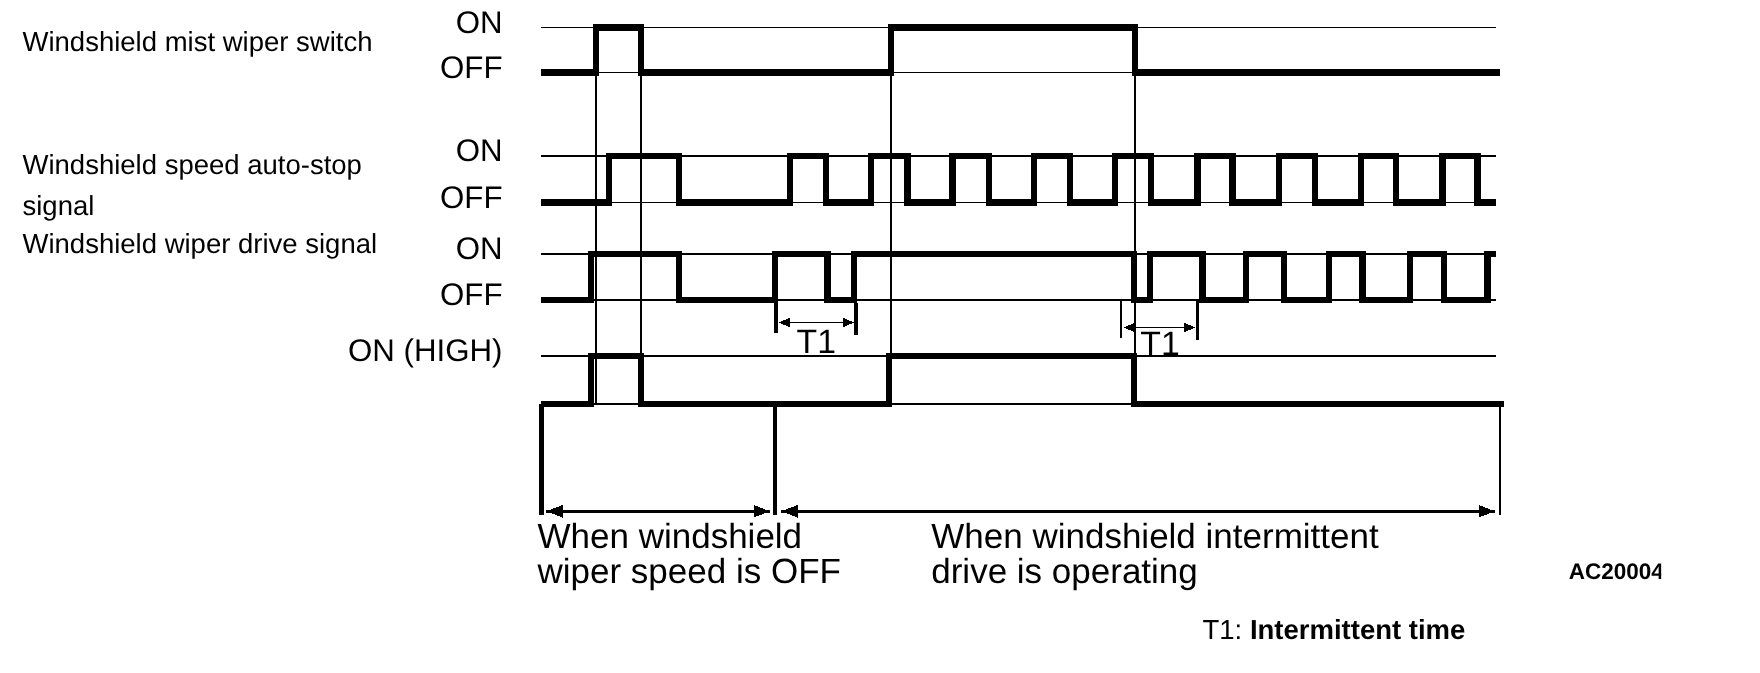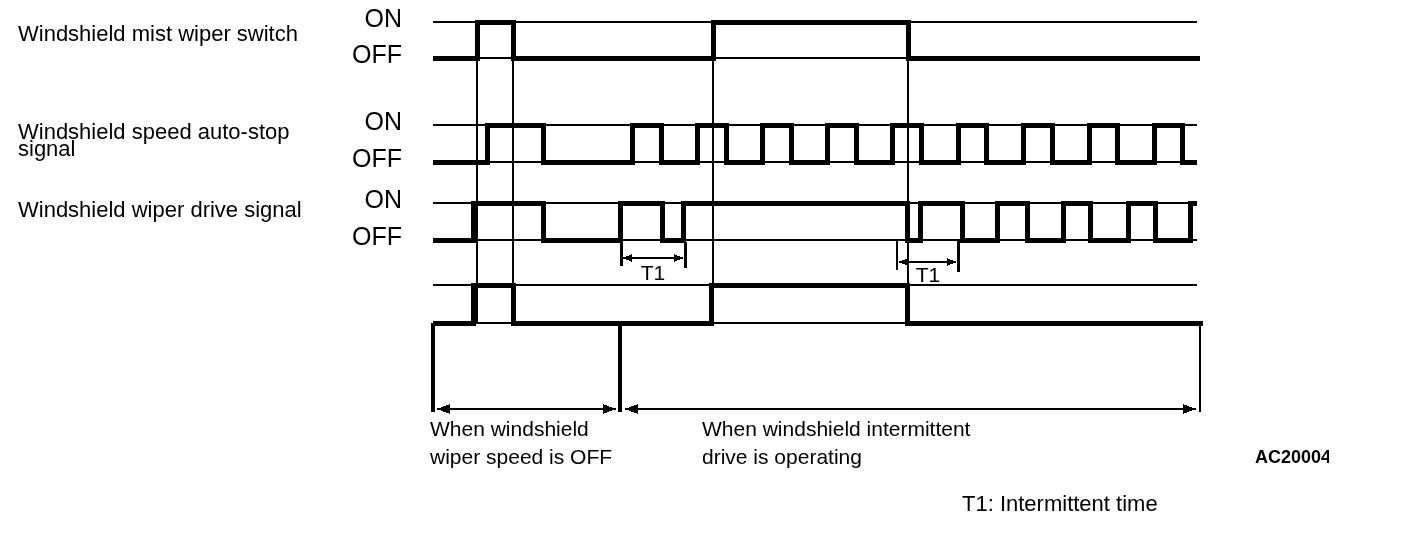--- a/index.html
+++ b/index.html
@@ -3,25 +3,25 @@
 <meta charset="utf-8">
 <style>
   html,body{margin:0;padding:0;background:#fff;}
   #stage{
     position:relative;width:1329px;height:538px;background:#ffffff;
     font-family:"Liberation Sans", sans-serif;color:#000;overflow:hidden;
   }
   #wave-svg{position:absolute;left:0;top:0;}
   .lbl{position:absolute;font-size:22px;line-height:26px;white-space:nowrap;}
   .lvl{position:absolute;left:234px;width:168px;text-align:right;font-size:25px;line-height:26px;white-space:nowrap;}
-  .t1lbl{position:absolute;width:80px;text-align:center;font-size:21px;line-height:26px;}
-  .cap{position:absolute;font-size:21px;line-height:28px;white-space:nowrap;}
+  .t1lbl{position:absolute;width:80px;text-align:center;font-size:27px;line-height:26px;}
+  .cap{position:absolute;font-size:28px;line-height:28px;white-space:nowrap;}
   .code{position:absolute;font-size:18px;font-weight:bold;white-space:nowrap;}
   .note{position:absolute;font-size:22px;white-space:nowrap;}
-  .note b{font-weight:normal;}
+  .note b{font-weight:bold;}
 </style>
 </head>
 <body>
 
 <div id="stage">
 
   <svg id="wave-svg" width="1408" height="538" shape-rendering="crispEdges">
       <line x1="477" y1="22" x2="477" y2="323" stroke="#000000" stroke-width="1.5"></line>
       <line x1="513" y1="22" x2="513" y2="323" stroke="#000000" stroke-width="1.5"></line>
       <line x1="713" y1="22" x2="713" y2="323" stroke="#000000" stroke-width="1.5"></line>
@@ -54,38 +54,39 @@
       <line x1="437" y1="409" x2="616" y2="409" stroke="#000000" stroke-width="2"></line>
       <polygon points="437,409 450,404 450,414" fill="#000000"></polygon>
       <polygon points="616,409 603,404 603,414" fill="#000000"></polygon>
       <line x1="625" y1="409" x2="1196" y2="409" stroke="#000000" stroke-width="2"></line>
       <polygon points="625,409 638,404 638,414" fill="#000000"></polygon>
       <polygon points="1196,409 1183,404 1183,414" fill="#000000"></polygon>
     </svg>
 
   <div class="lbl" style="left:18px;top:21px">Windshield mist wiper switch</div>
   <div class="lbl" style="left:18px;top:119px">Windshield speed auto-stop</div>
-  <div class="lbl" style="left:18px;top:136px">signal</div>
-  <div class="lbl" style="left:18px;top:197px">Windshield wiper drive signal</div>
+  <div class="lbl" style="left:18px;top:152px">signal</div>
+  <div class="lbl" style="left:18px;top:182px">Windshield wiper drive signal</div>
 
   <div class="lvl" style="top:5px">ON</div>
   <div class="lvl" style="top:41px">OFF</div>
   <div class="lvl" style="top:108px">ON</div>
   <div class="lvl" style="top:145px">OFF</div>
   <div class="lvl" style="top:186px">ON</div>
   <div class="lvl" style="top:223px">OFF</div>
+  <div class="lvl" style="top:268px">ON (HIGH)</div>
 
   <div class="t1lbl" style="left:613px;top:260px">T1</div>
   <div class="t1lbl" style="left:888px;top:262px">T1</div>
 
   <div class="cap" style="left:430px;top:415px">
     <div>When windshield</div>
     <div>wiper speed is OFF</div>
   </div>
-  <div class="cap" style="left:702px;top:415px">
+  <div class="cap" style="left:745px;top:415px">
     <div>When windshield intermittent</div>
     <div>drive is operating</div>
   </div>
 
   <div class="code" style="left:1255px;top:447px">AC200047AB</div>
 
   <div class="note" style="left:962px;top:491px">
     <span>T1: </span><b>Intermittent time</b>
   </div>
 

